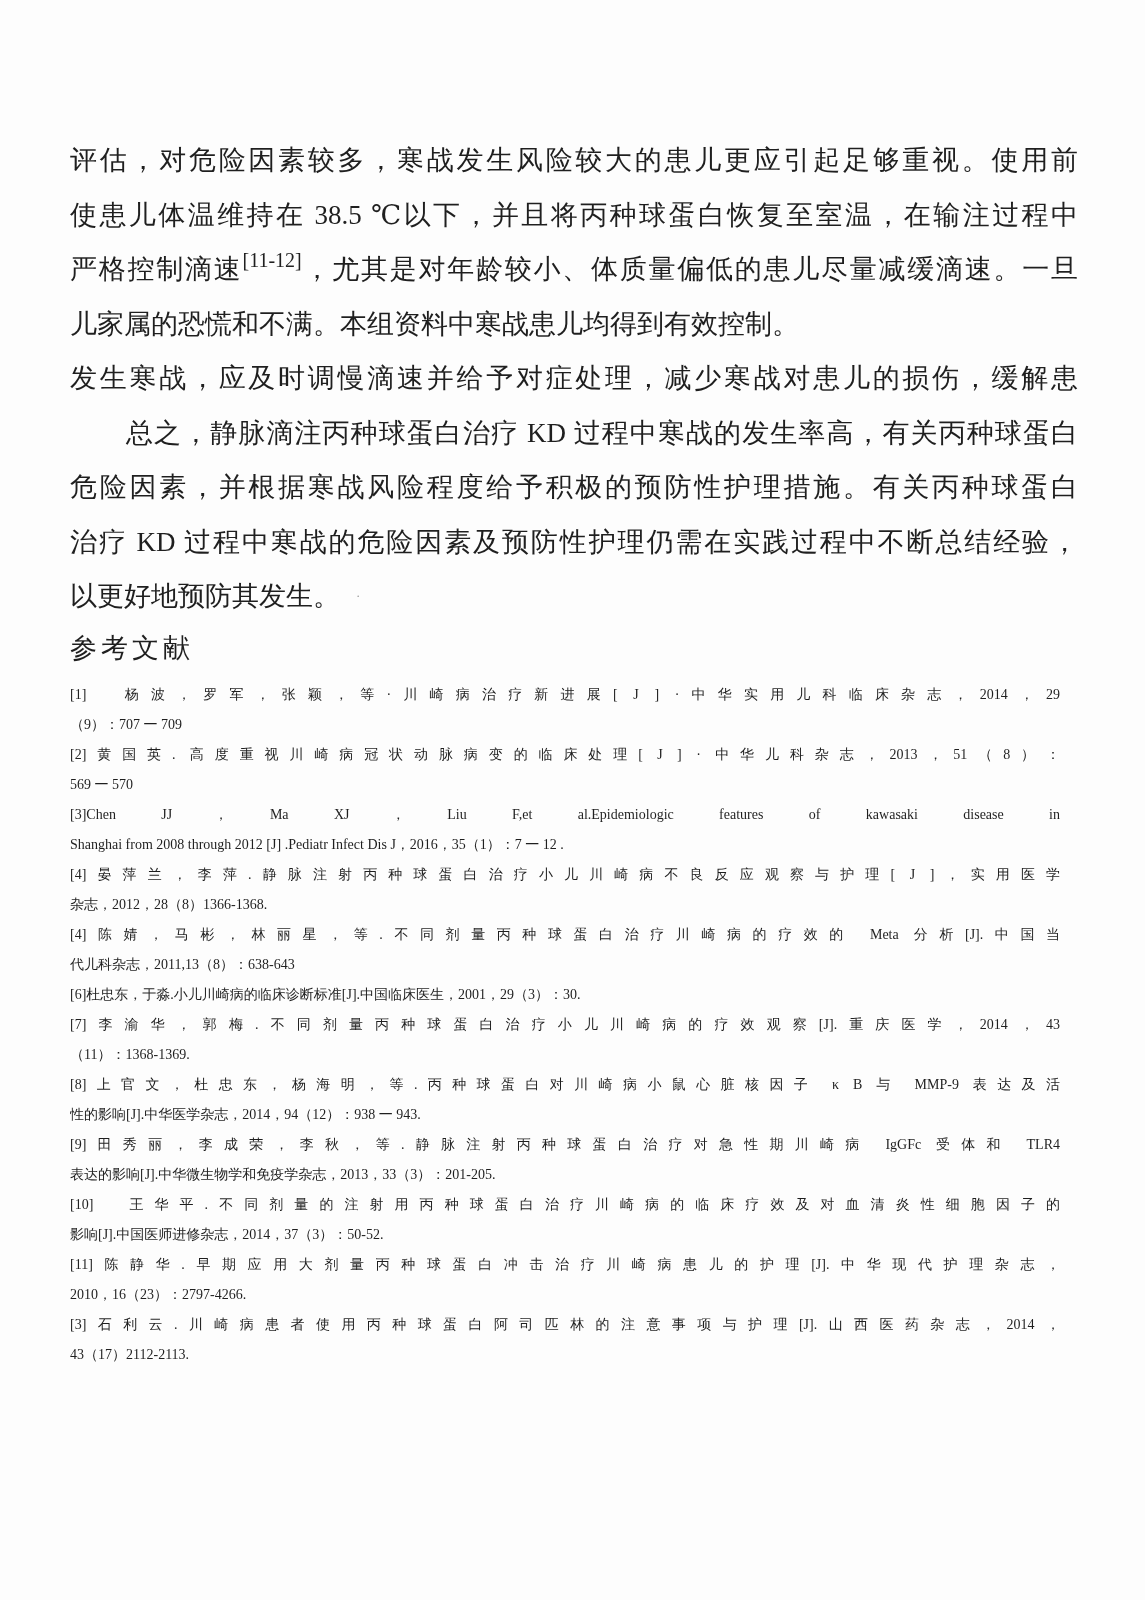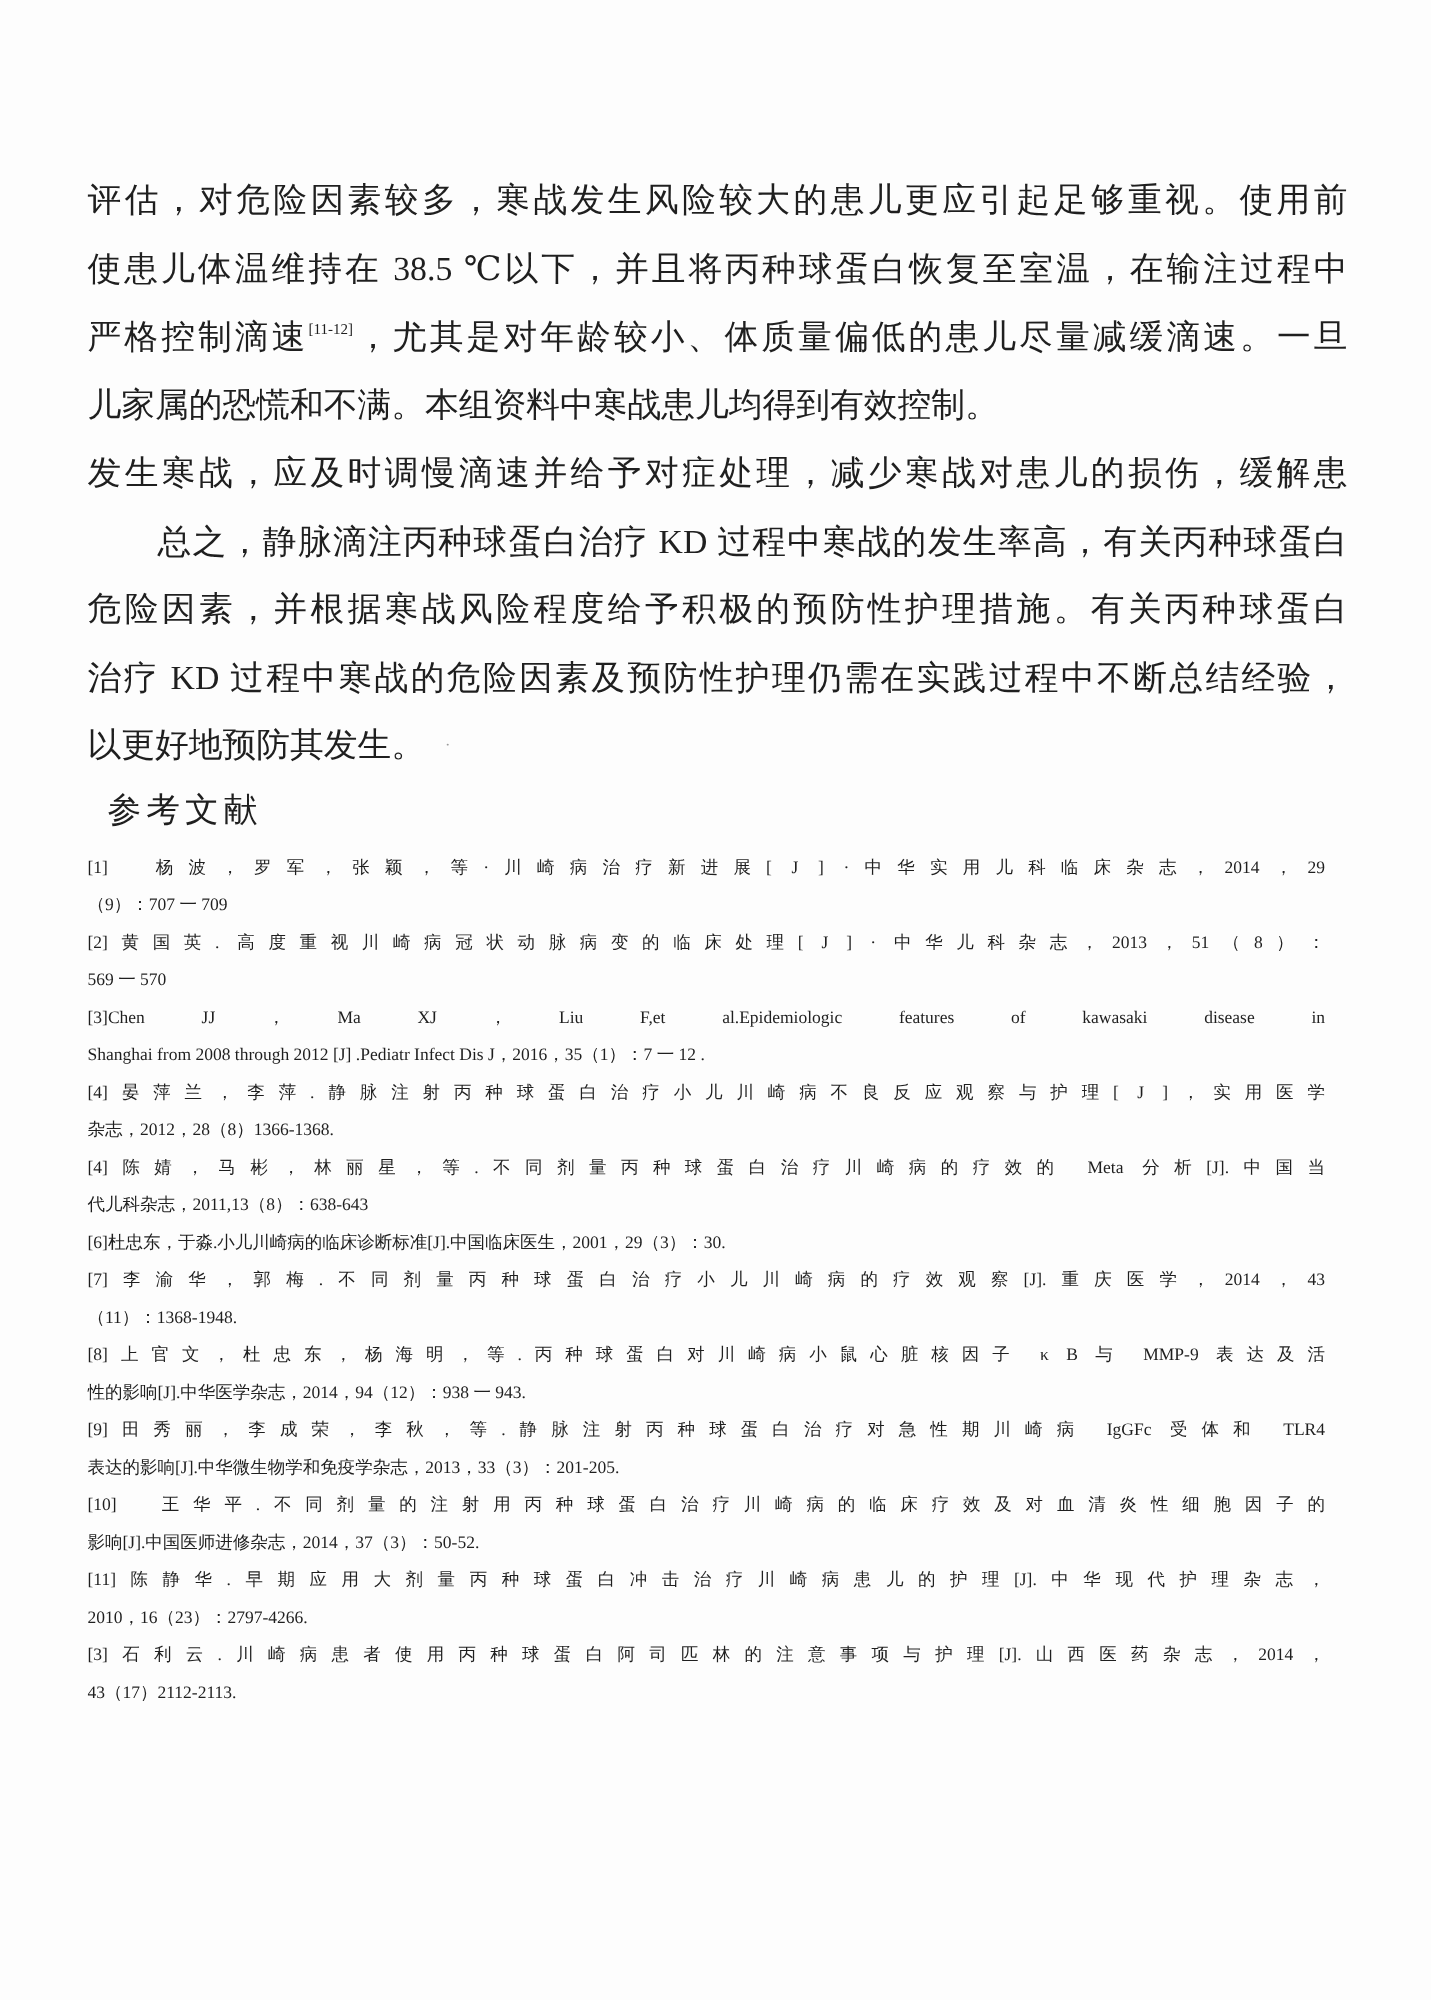--- a/index.html
+++ b/index.html
@@ -28,37 +28,37 @@
     height: 54.5px;
     overflow: hidden;
     white-space: pre-wrap;
   }
   .j {
     text-align: justify;
     text-align-last: justify;
   }
   .indent { padding-left: 56px; }
   sup.cite {
-    font-size: 12px;
+    font-size: 20px;
     line-height: 0;
     vertical-align: 11px;
     letter-spacing: 0;
   }
   .tail-mark {
     color: #9a9a9a;
     font-size: 13px;
     padding-left: 16px;
     vertical-align: 5px;
   }
   .refs-head {
     font-size: 27px;
     font-weight: normal;
     letter-spacing: 4px;
     line-height: 40px;
-    margin: 4px 0 12px 16px;
+    margin: 4px 0 12px 0;
   }
   .refs { width: 990px; }
   .rline {
     font-size: 14px;
     line-height: 30px;
     height: 30px;
     overflow: hidden;
     white-space: pre-wrap;
   }
 </style>
@@ -104,21 +104,21 @@
       </div>
       <div class="ref">
         <div class="rline j">[4]陈婧，马彬，林丽星，等.不同剂量丙种球蛋白治疗川崎病的疗效的 Meta 分析[J].中国当</div>
         <div class="rline">代儿科杂志，2011,13（8）：638-643</div>
       </div>
       <div class="ref">
         <div class="rline">[6]杜忠东，于淼.小儿川崎病的临床诊断标准[J].中国临床医生，2001，29（3）：30.</div>
       </div>
       <div class="ref">
         <div class="rline j">[7]李渝华，郭梅.不同剂量丙种球蛋白治疗小儿川崎病的疗效观察[J].重庆医学，2014，43</div>
-        <div class="rline">（11）：1368-1948.</div>
+        <div class="rline">（11）：1368-1369.</div>
       </div>
       <div class="ref">
         <div class="rline j">[8]上官文，杜忠东，杨海明，等.丙种球蛋白对川崎病小鼠心脏核因子 κ B 与 MMP-9 表达及活</div>
         <div class="rline">性的影响[J].中华医学杂志，2014，94（12）：938 一 943.</div>
       </div>
       <div class="ref">
         <div class="rline j">[9]田秀丽，李成荣，李秋，等.静脉注射丙种球蛋白治疗对急性期川崎病 IgGFc 受体和 TLR4</div>
         <div class="rline">表达的影响[J].中华微生物学和免疫学杂志，2013，33（3）：201-205.</div>
       </div>
       <div class="ref">

